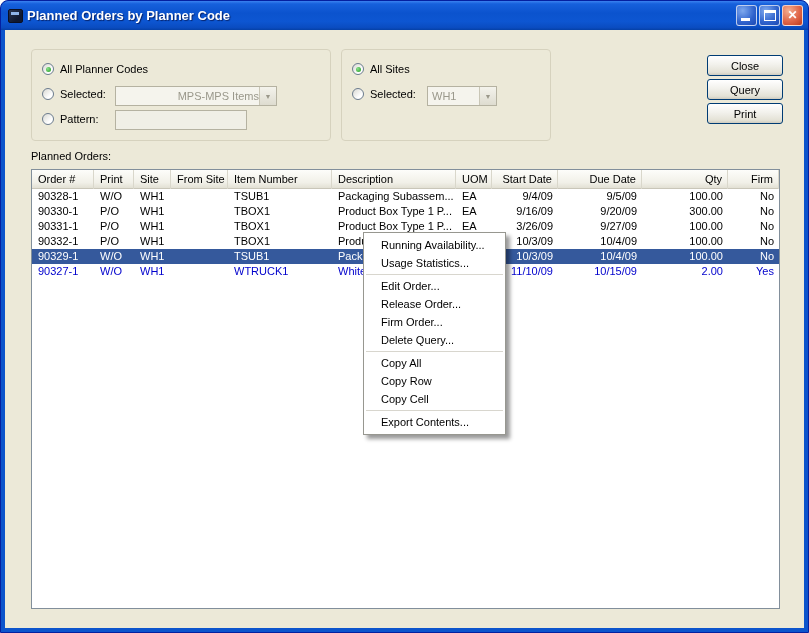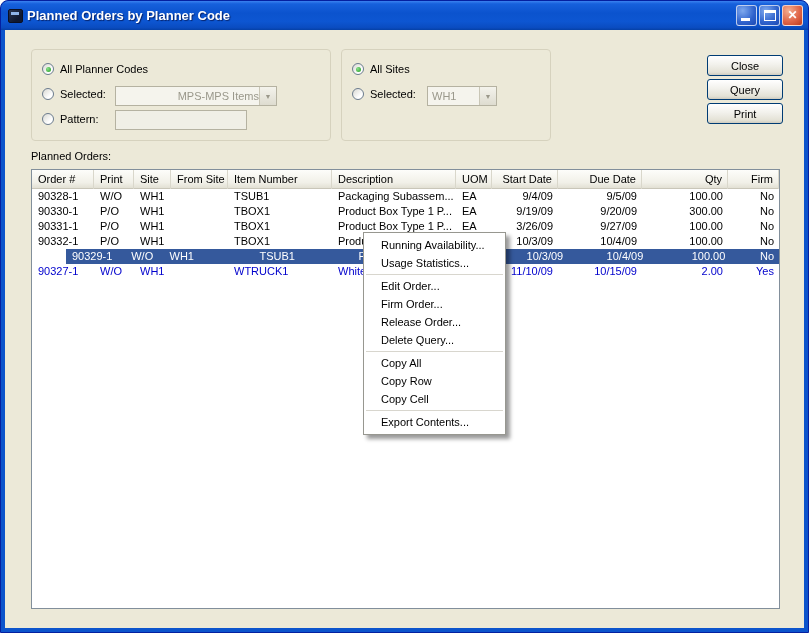--- a/index.html
+++ b/index.html
@@ -119,21 +119,21 @@
     height: 19px; line-height: 18px; padding-left: 6px;
     border-right: 1px solid #D9D7CB; white-space: nowrap; overflow: hidden;
   }
   .trow { display: flex; height: 15px; }
   .cell {
     height: 15px; line-height: 15px; padding-left: 6px;
     white-space: nowrap; overflow: hidden;
   }
   .num { text-align: right; padding-left: 0; padding-right: 5px; }
   .hcell.num { padding-right: 5px; }
-  .trow.selected { background: #35599C; color: #fff; margin-left: 34px; }
+  .trow.selected { background: #35599C; color: #fff; }
   .trow.firm-row { color: #0000CC; }
 
   .c0{width:62px}.c1{width:40px}.c2{width:37px}.c3{width:57px}.c4{width:104px}
   .c5{width:124px}.c6{width:36px}.c7{width:66px}.c8{width:84px}.c9{width:86px}.c10{width:51px}
 
   
   .context-menu {
     position: absolute; left: 358px; top: 202px; width: 143px;
     background: #FFFFFF; border: 1px solid #979790;
     box-shadow: 4px 4px 4px rgba(0,0,0,0.4);
@@ -244,21 +244,21 @@
       </div>
 
       <div class="trow">
         <div class="cell c0">90330-1</div>
         <div class="cell c1">P/O</div>
         <div class="cell c2">WH1</div>
         <div class="cell c3"></div>
         <div class="cell c4">TBOX1</div>
         <div class="cell c5">Product Box Type 1 P...</div>
         <div class="cell c6">EA</div>
-        <div class="cell c7 num">9/19/09</div>
+        <div class="cell c7 num">9/16/09</div>
         <div class="cell c8 num">9/20/09</div>
         <div class="cell c9 num">300.00</div>
         <div class="cell c10 num">No</div>
       </div>
 
       <div class="trow">
         <div class="cell c0">90331-1</div>
         <div class="cell c1">P/O</div>
         <div class="cell c2">WH1</div>
         <div class="cell c3"></div>
@@ -312,22 +312,22 @@
         <div class="cell c9 num">2.00</div>
         <div class="cell c10 num">Yes</div>
       </div>
     </div>
 
     <div class="context-menu">
       <div class="menu-item">Running Availability...</div>
       <div class="menu-item">Usage Statistics...</div>
       <div class="menu-sep"></div>
       <div class="menu-item">Edit Order...</div>
+      <div class="menu-item">Release Order...</div>
       <div class="menu-item">Firm Order...</div>
-      <div class="menu-item">Release Order...</div>
       <div class="menu-item">Delete Query...</div>
       <div class="menu-sep"></div>
       <div class="menu-item">Copy All</div>
       <div class="menu-item">Copy Row</div>
       <div class="menu-item">Copy Cell</div>
       <div class="menu-sep"></div>
       <div class="menu-item">Export Contents...</div>
     </div>
 
   </div>

